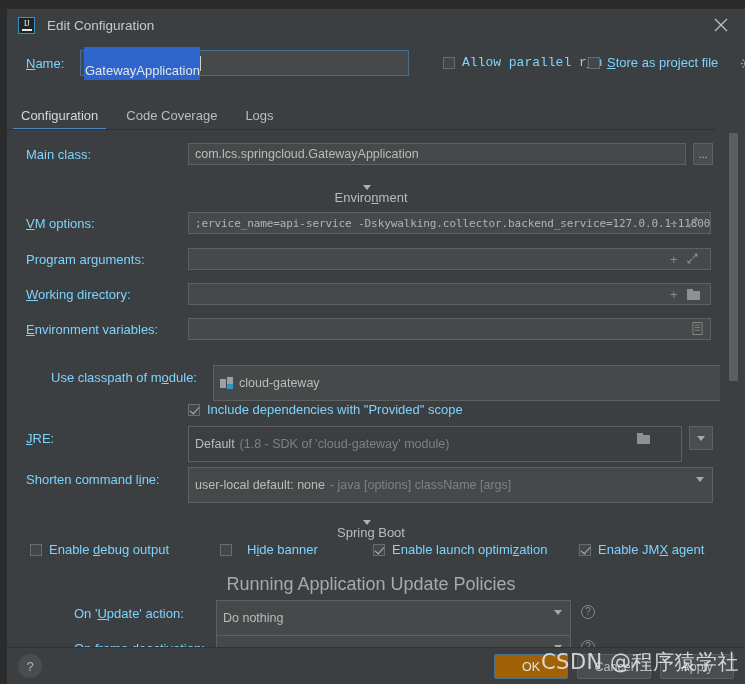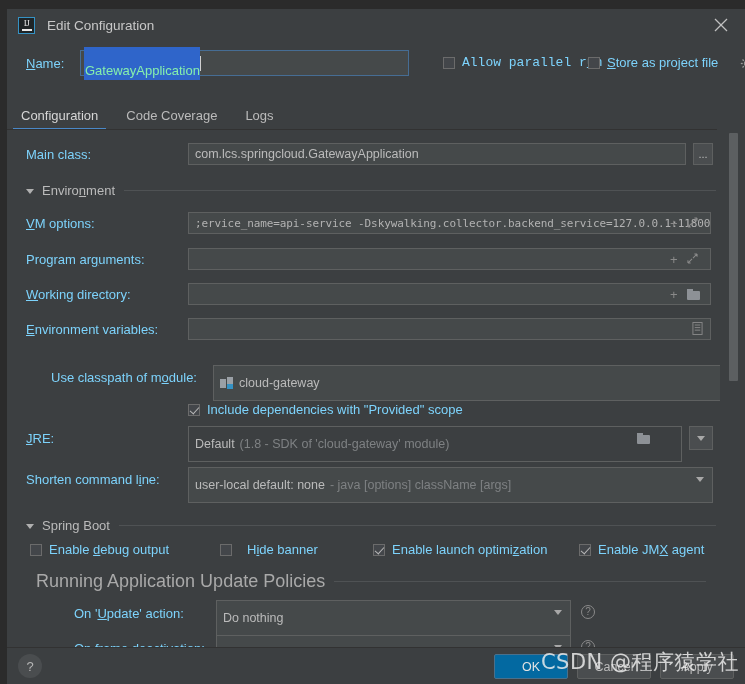--- a/index.html
+++ b/index.html
@@ -62,21 +62,21 @@
   .name-label { position: absolute; left: 19px; top: 6px; }
   .name-field {
     position: absolute; left: 73px; top: 0px;
     width: 329px; height: 26px;
     background: #45494a;
     border: 1.5px solid #466d94;
     display: flex; align-items: center;
     padding: 0 3px;
   }
   .name-sel {
-    background: #2f65ca; color: #86efac;
+    background: #2f65ca; color: #e5e5e5;
     padding: 16px 0 2px 1px; font-size: 13px;
   }
   .caret { width:1px; height:15px; background:#cfcfcf; margin-left:0px; }
   .cb {
     display: inline-flex; align-items: center; cursor: pointer;
   }
   .cbbox {
     width: 12px; height: 12px;
     border: 1px solid #6b6b6b;
     background: #43464a;
@@ -140,21 +140,21 @@
     display: flex; align-items: center; justify-content: center;
     cursor: pointer;
   }
   .inline-icons {
     position: absolute; right: 5px; top: 0; height: 22px;
     display: flex; align-items: center; gap: 9px;
     color: #8a8a8a; font-size: 13px;
   }
   .inline-icons span { cursor: pointer; line-height: 1; }
 
-  .sec-header { position: absolute; display:flex; align-items:center; height:14px; cursor:pointer;}
+  .sec-header { position: absolute; display:flex; align-items:center; height:14px; cursor:pointer;flex-direction:column;}
   .tri {
     width: 0; height: 0; border-left: 5px solid #b0b0b0;
     border-top: 3.8px solid transparent; border-bottom: 3.8px solid transparent;
     margin-right: 8px;
   }
   .tri.open {
     border-left: 4.2px solid transparent; border-right: 4.2px solid transparent;
     border-top: 5.4px solid #b0b0b0; border-bottom: 0;
     margin-top: 2px;
   }
@@ -225,21 +225,21 @@
     cursor: pointer;
   }
   .dlg-btn {
     position: absolute; top: 6px; height: 25px;
     border: 1px solid #5e6060; background: #4a4d4f;
     color: #bbbbbb; font-size: 12.5px;
     display: flex; align-items: center; justify-content: center;
     cursor: pointer; border-radius: 2px;
   }
   .dlg-btn.primary {
-    background: #0369a1; border-color: #4a708b; color: #e3e3e3;
+    background: #a16207; border-color: #4a708b; color: #e3e3e3;
   }
   .watermark {
     position: absolute; right: 6px; bottom: 8px;
     font-size: 21px; color: rgba(240,240,240,0.82);
     font-family: "DejaVu Sans", sans-serif;
     white-space: nowrap; pointer-events: none;
     letter-spacing: 0.5px;
   }
 </style>
 </head>

